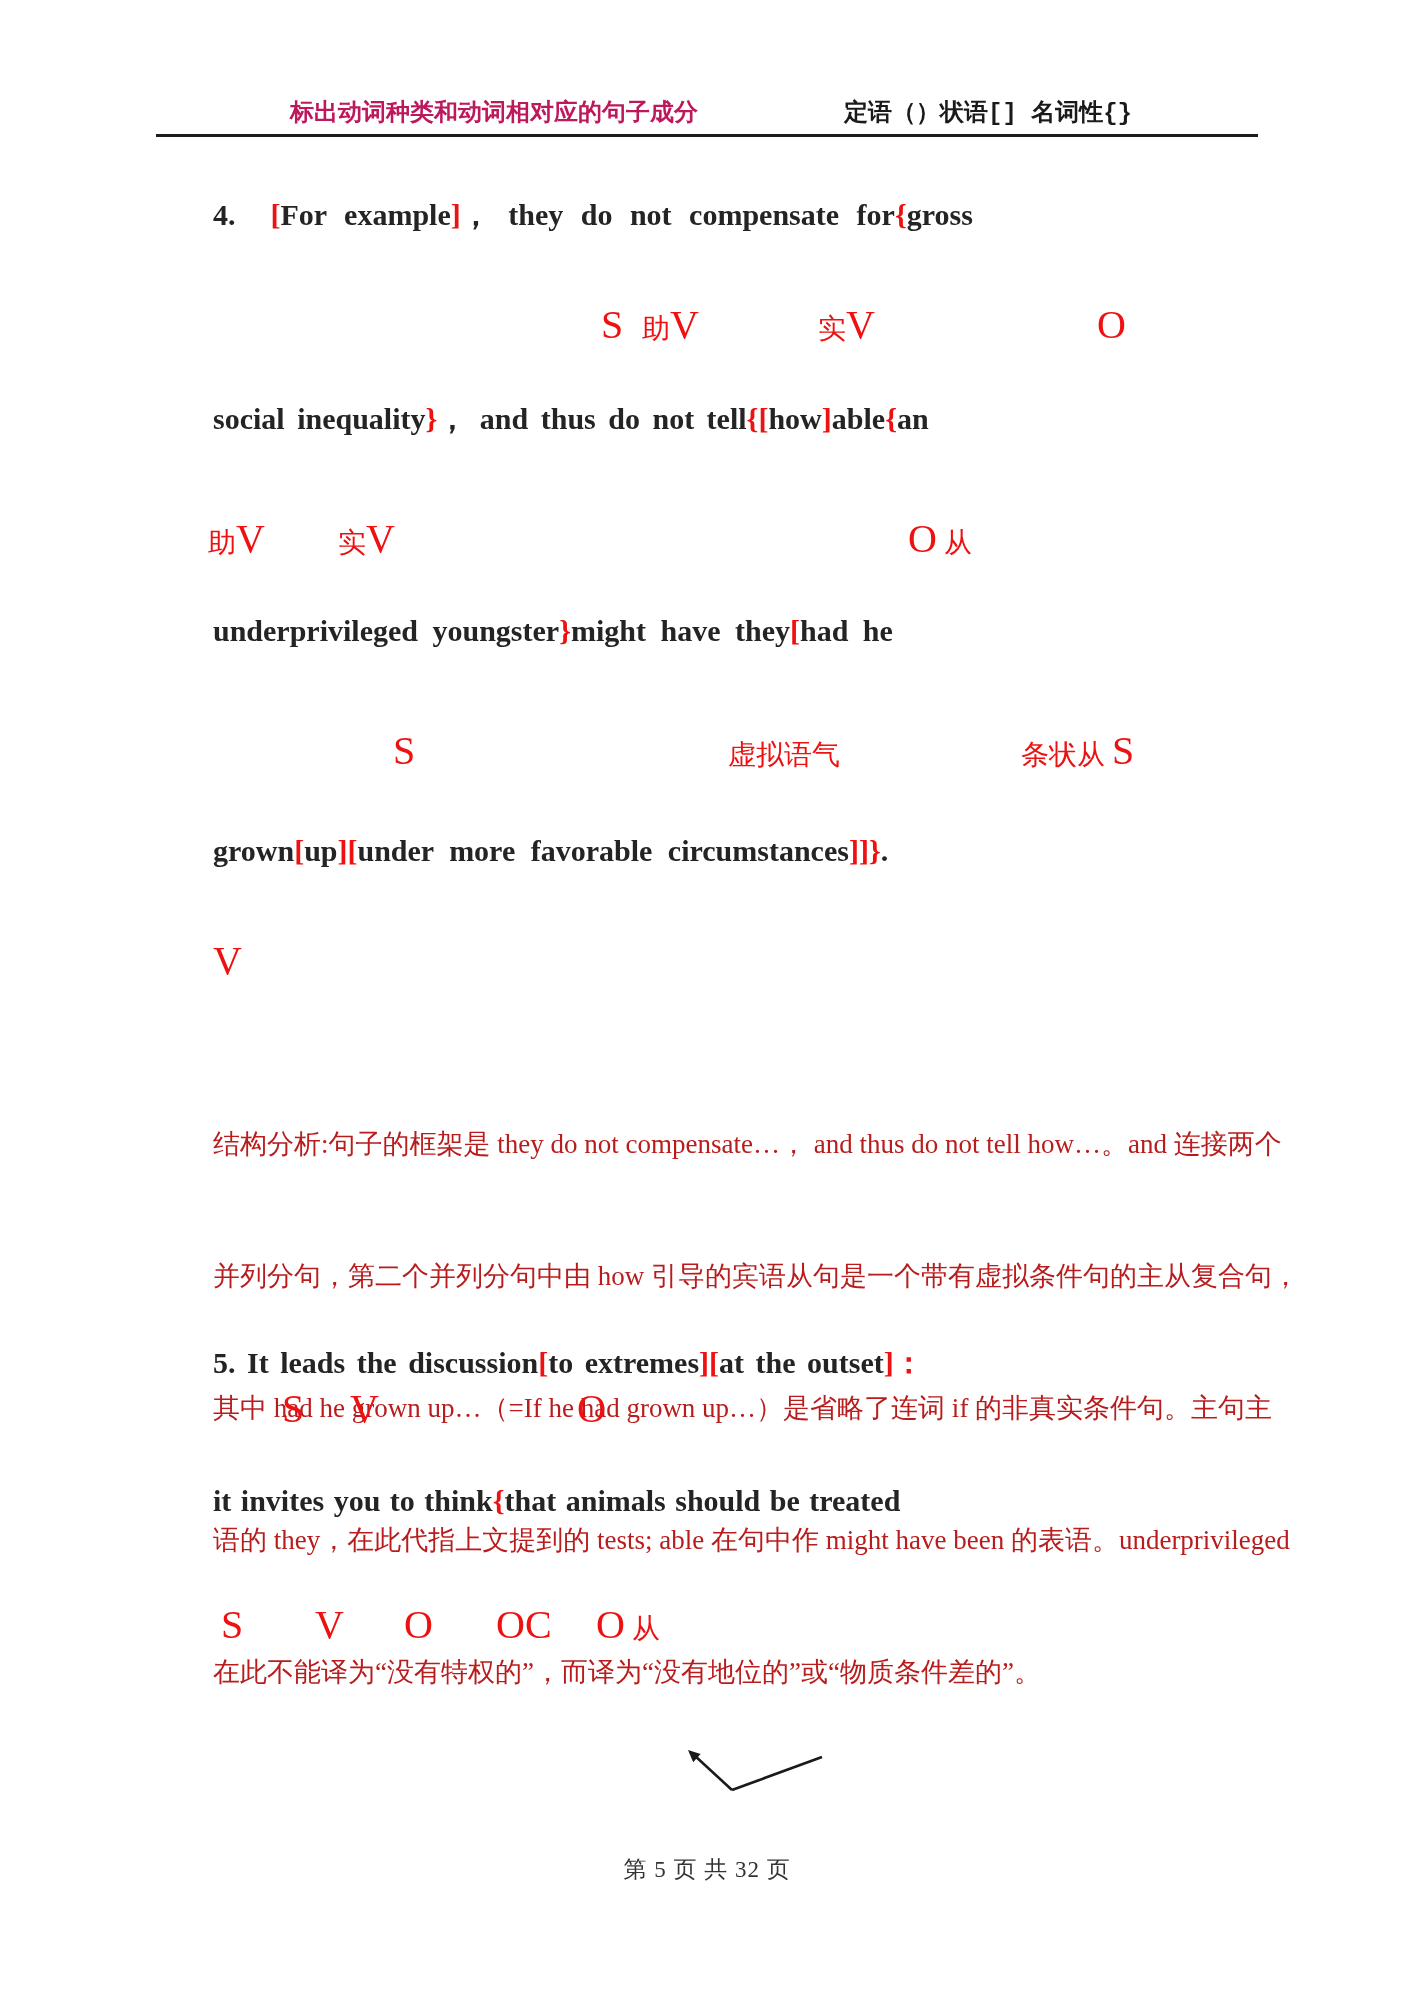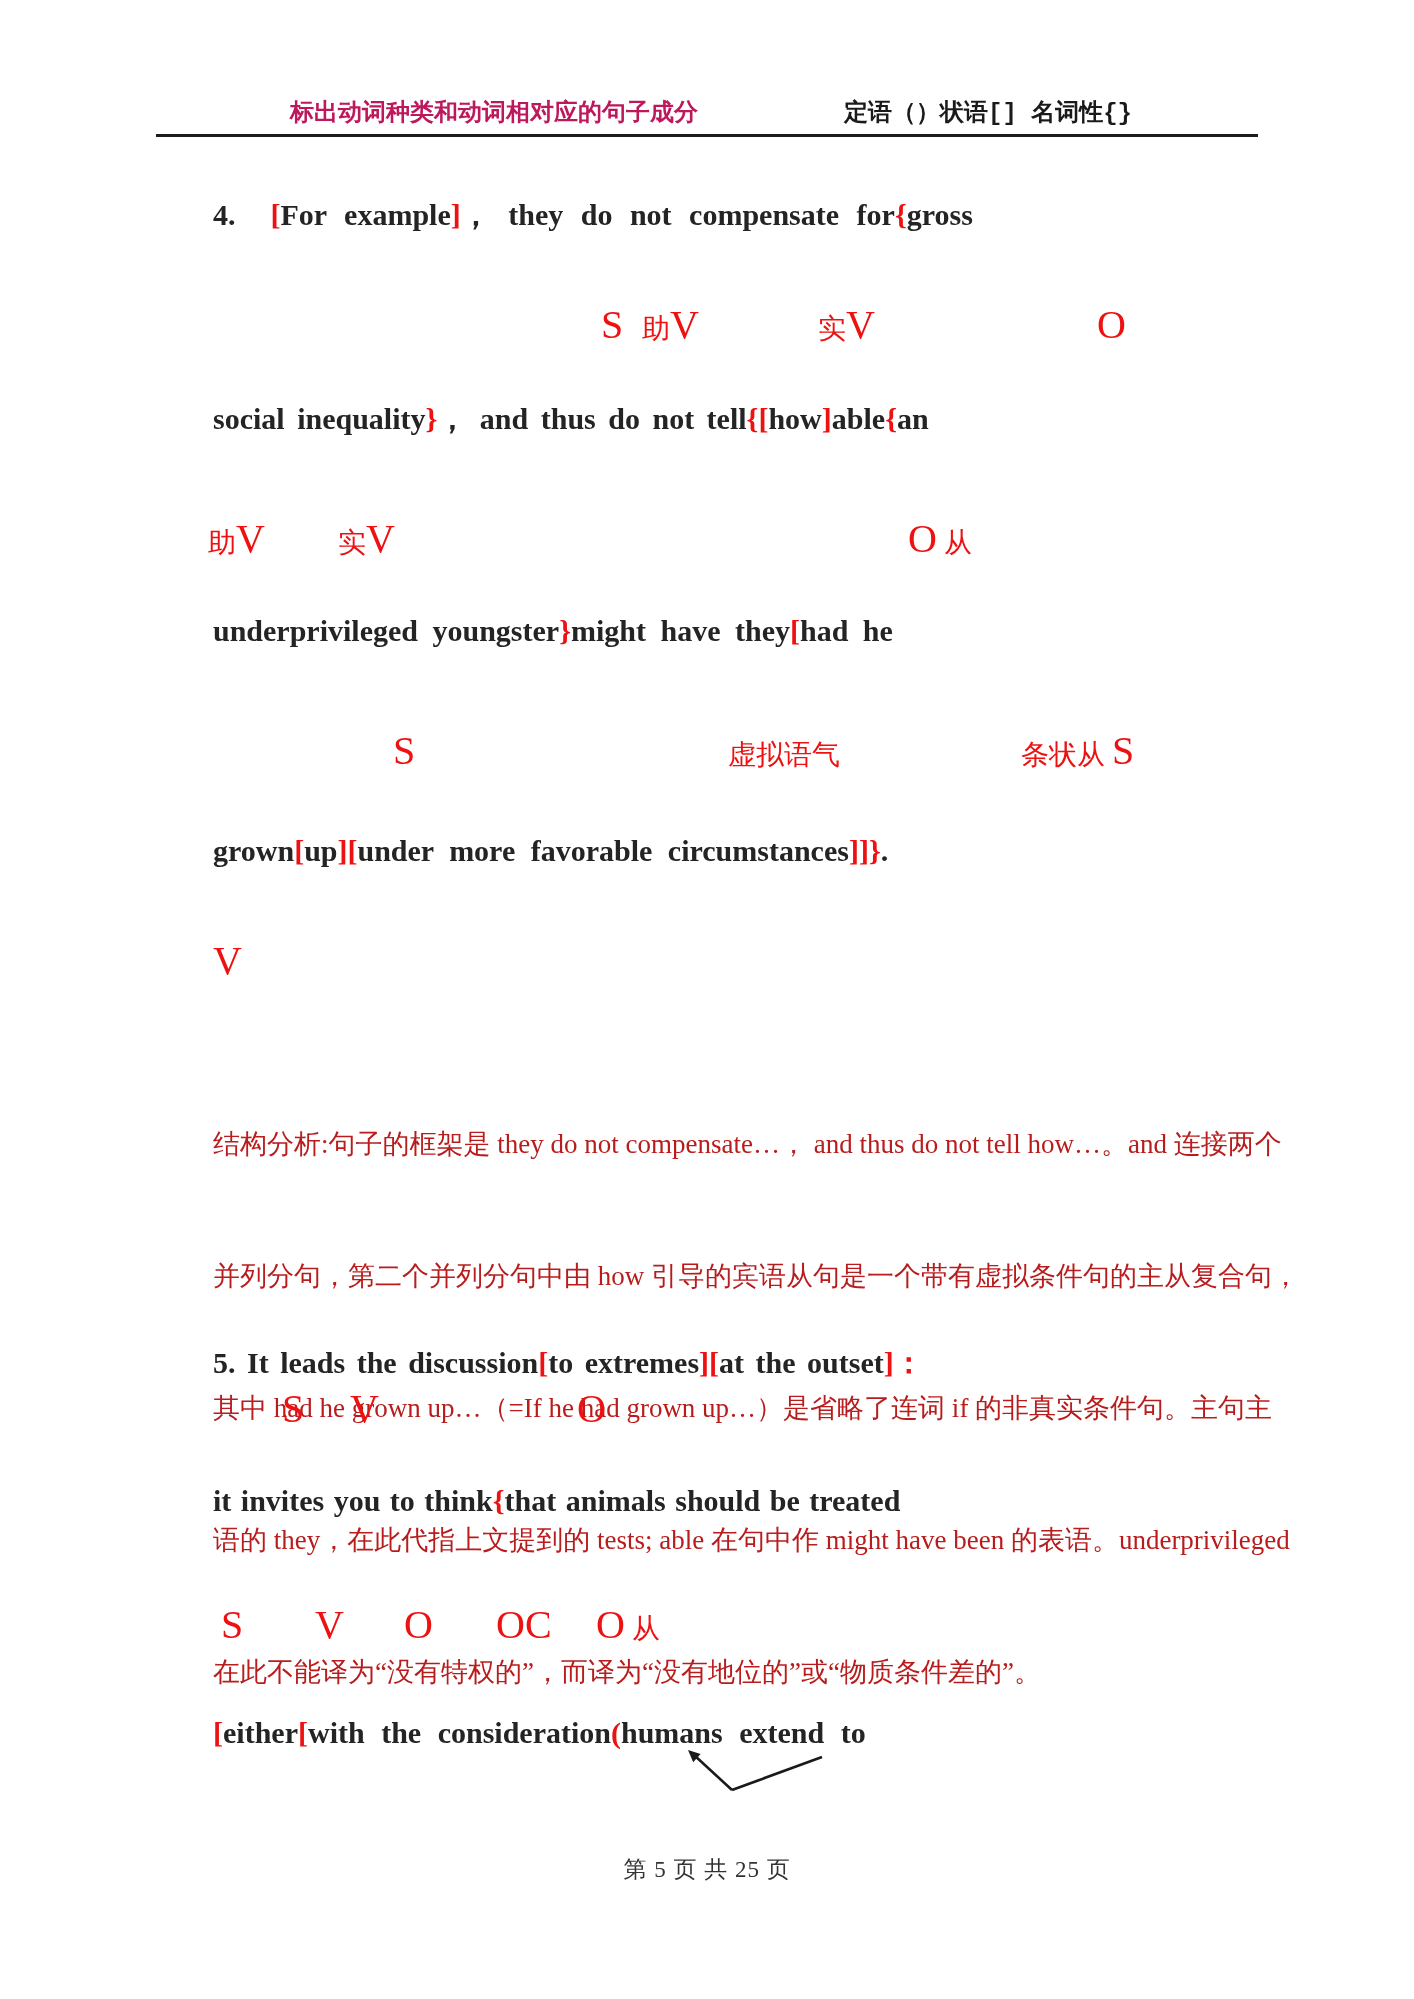--- a/index.html
+++ b/index.html
@@ -108,23 +108,22 @@
   <div class="line ws2" style="top:1482px"><span class="seg">it invites you to think</span><span class="seg seg-r">{</span><span class="seg">that animals should be treated</span></div>
 
   <div class="ann-row" style="top:1602px">
     <span class="ann-item" style="left:221px"><span class="seg seg-lat">S</span></span>
     <span class="ann-item" style="left:315px"><span class="seg seg-lat">V</span></span>
     <span class="ann-item" style="left:404px"><span class="seg seg-lat">O</span></span>
     <span class="ann-item" style="left:496px"><span class="seg seg-lat">OC</span></span>
     <span class="ann-item" style="left:596px"><span class="seg seg-lat">O</span><span class="seg seg-cn"> 从</span></span>
   </div>
 
-  <div class="line ws9" style="top:1714px"><span class="seg seg-r">[</span><span class="seg">either</span><span class="seg seg-r">[</span><span class="seg">with the consideration</span><span class="seg seg-r">(</span><span class="seg">humans extend to</span></div>
 
   <svg class="arrow-svg" viewBox="0 0 180 70">
     <line x1="34" y1="17" x2="72" y2="52" stroke="#1a1a1a" stroke-width="2.6"></line>
     <line x1="72" y1="52" x2="162" y2="19" stroke="#1a1a1a" stroke-width="2.6"></line>
     <polygon points="28,12 40.6,16 33.2,24.2" fill="#1a1a1a"></polygon>
   </svg>
 
-  <div class="footer">第 5 页 共 25 页</div>
+  <div class="footer">第 5 页 共 32 页</div>
 
 </div>
 
 </body></html>

